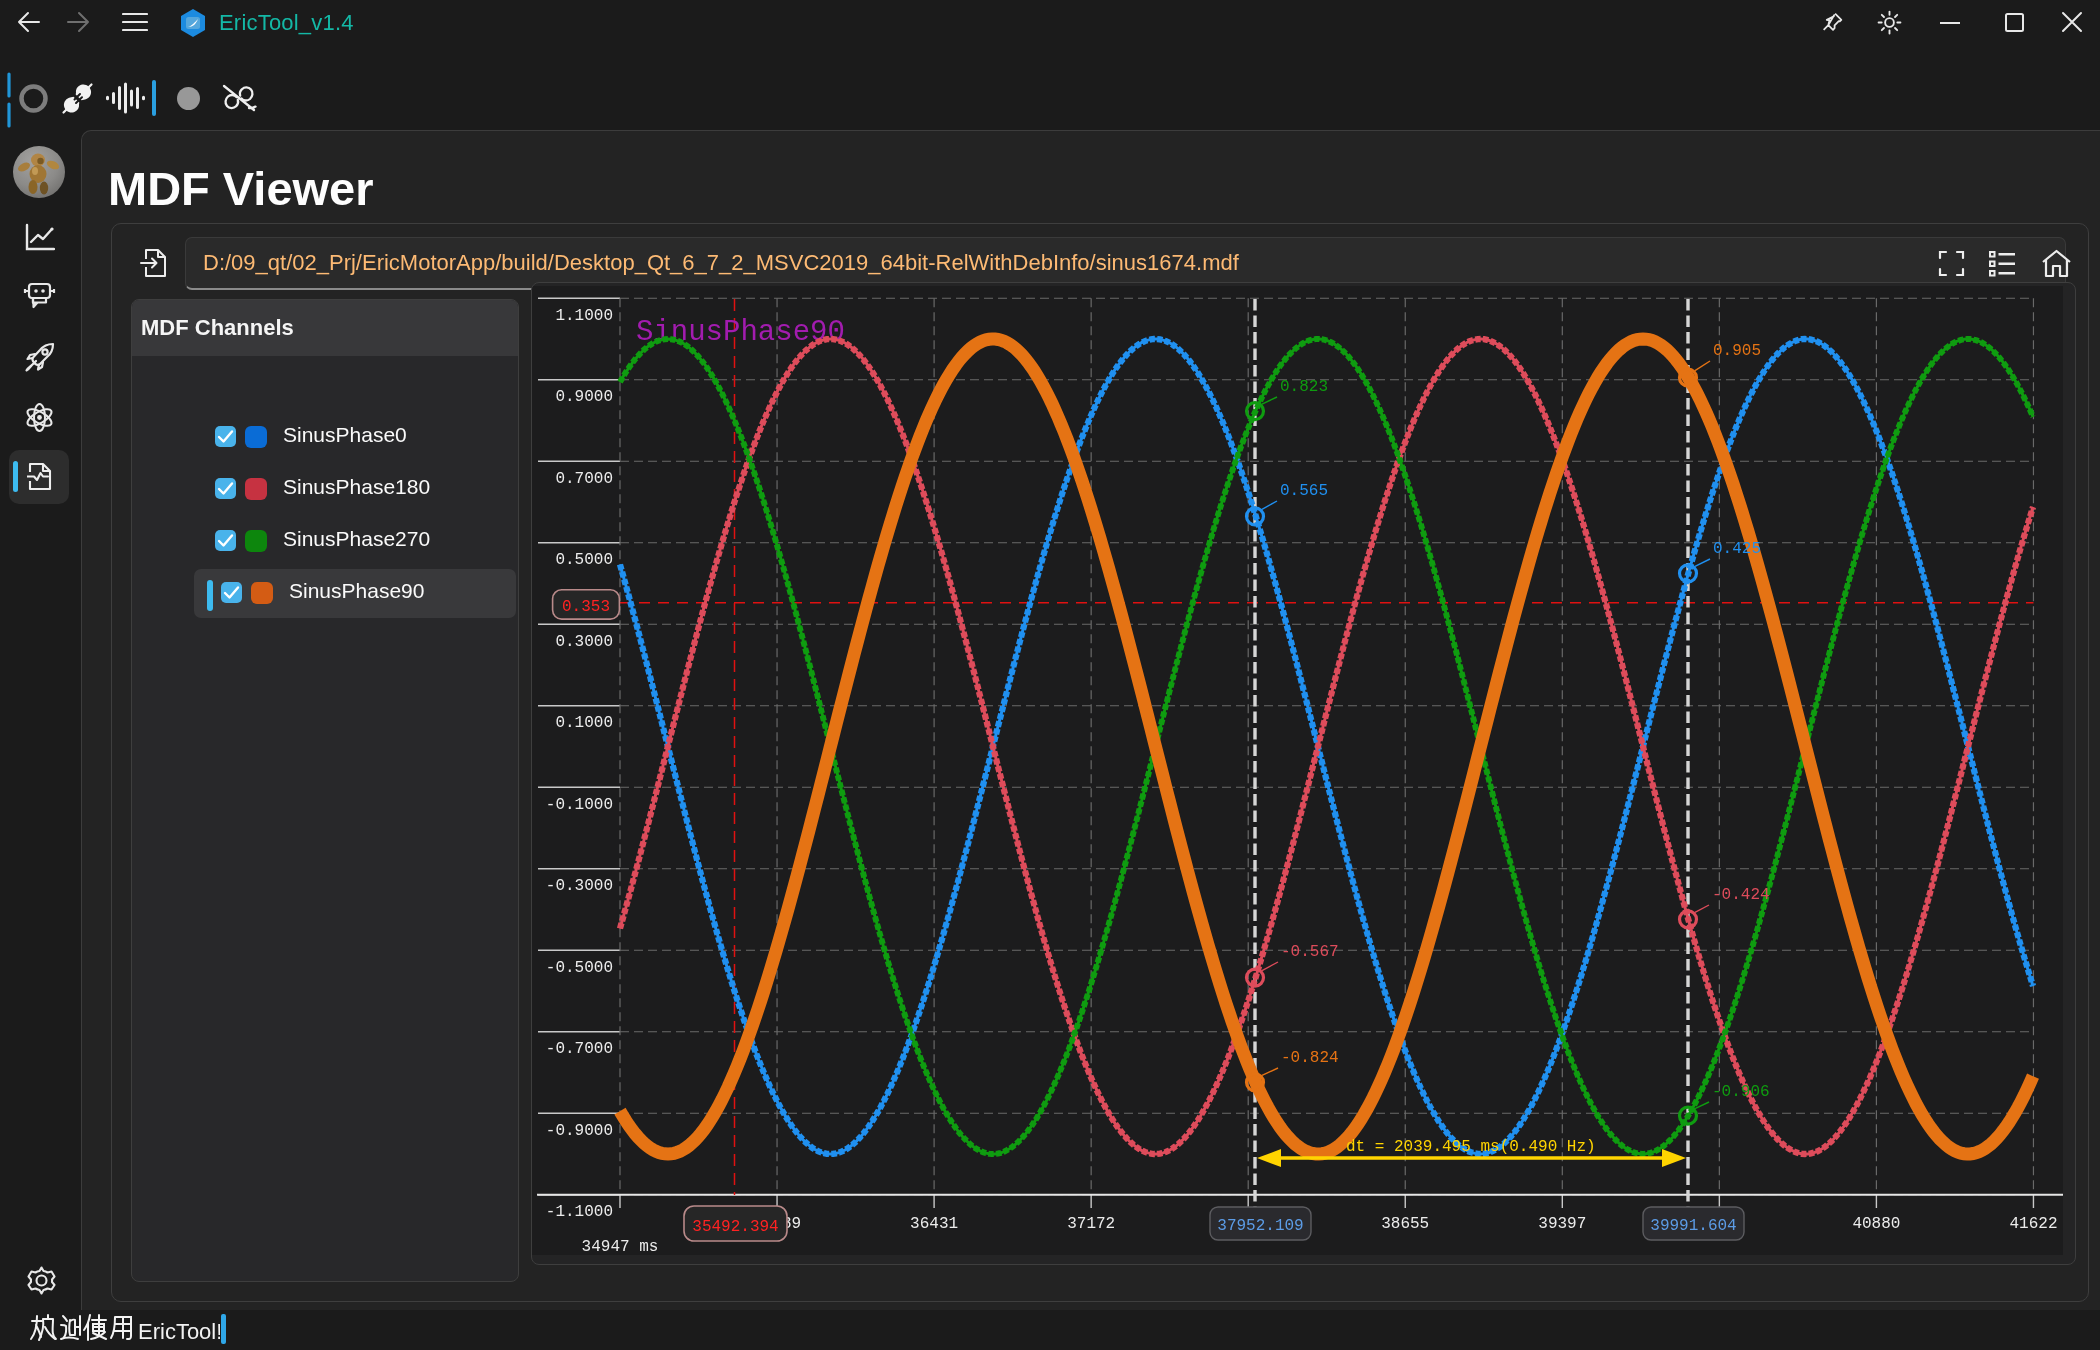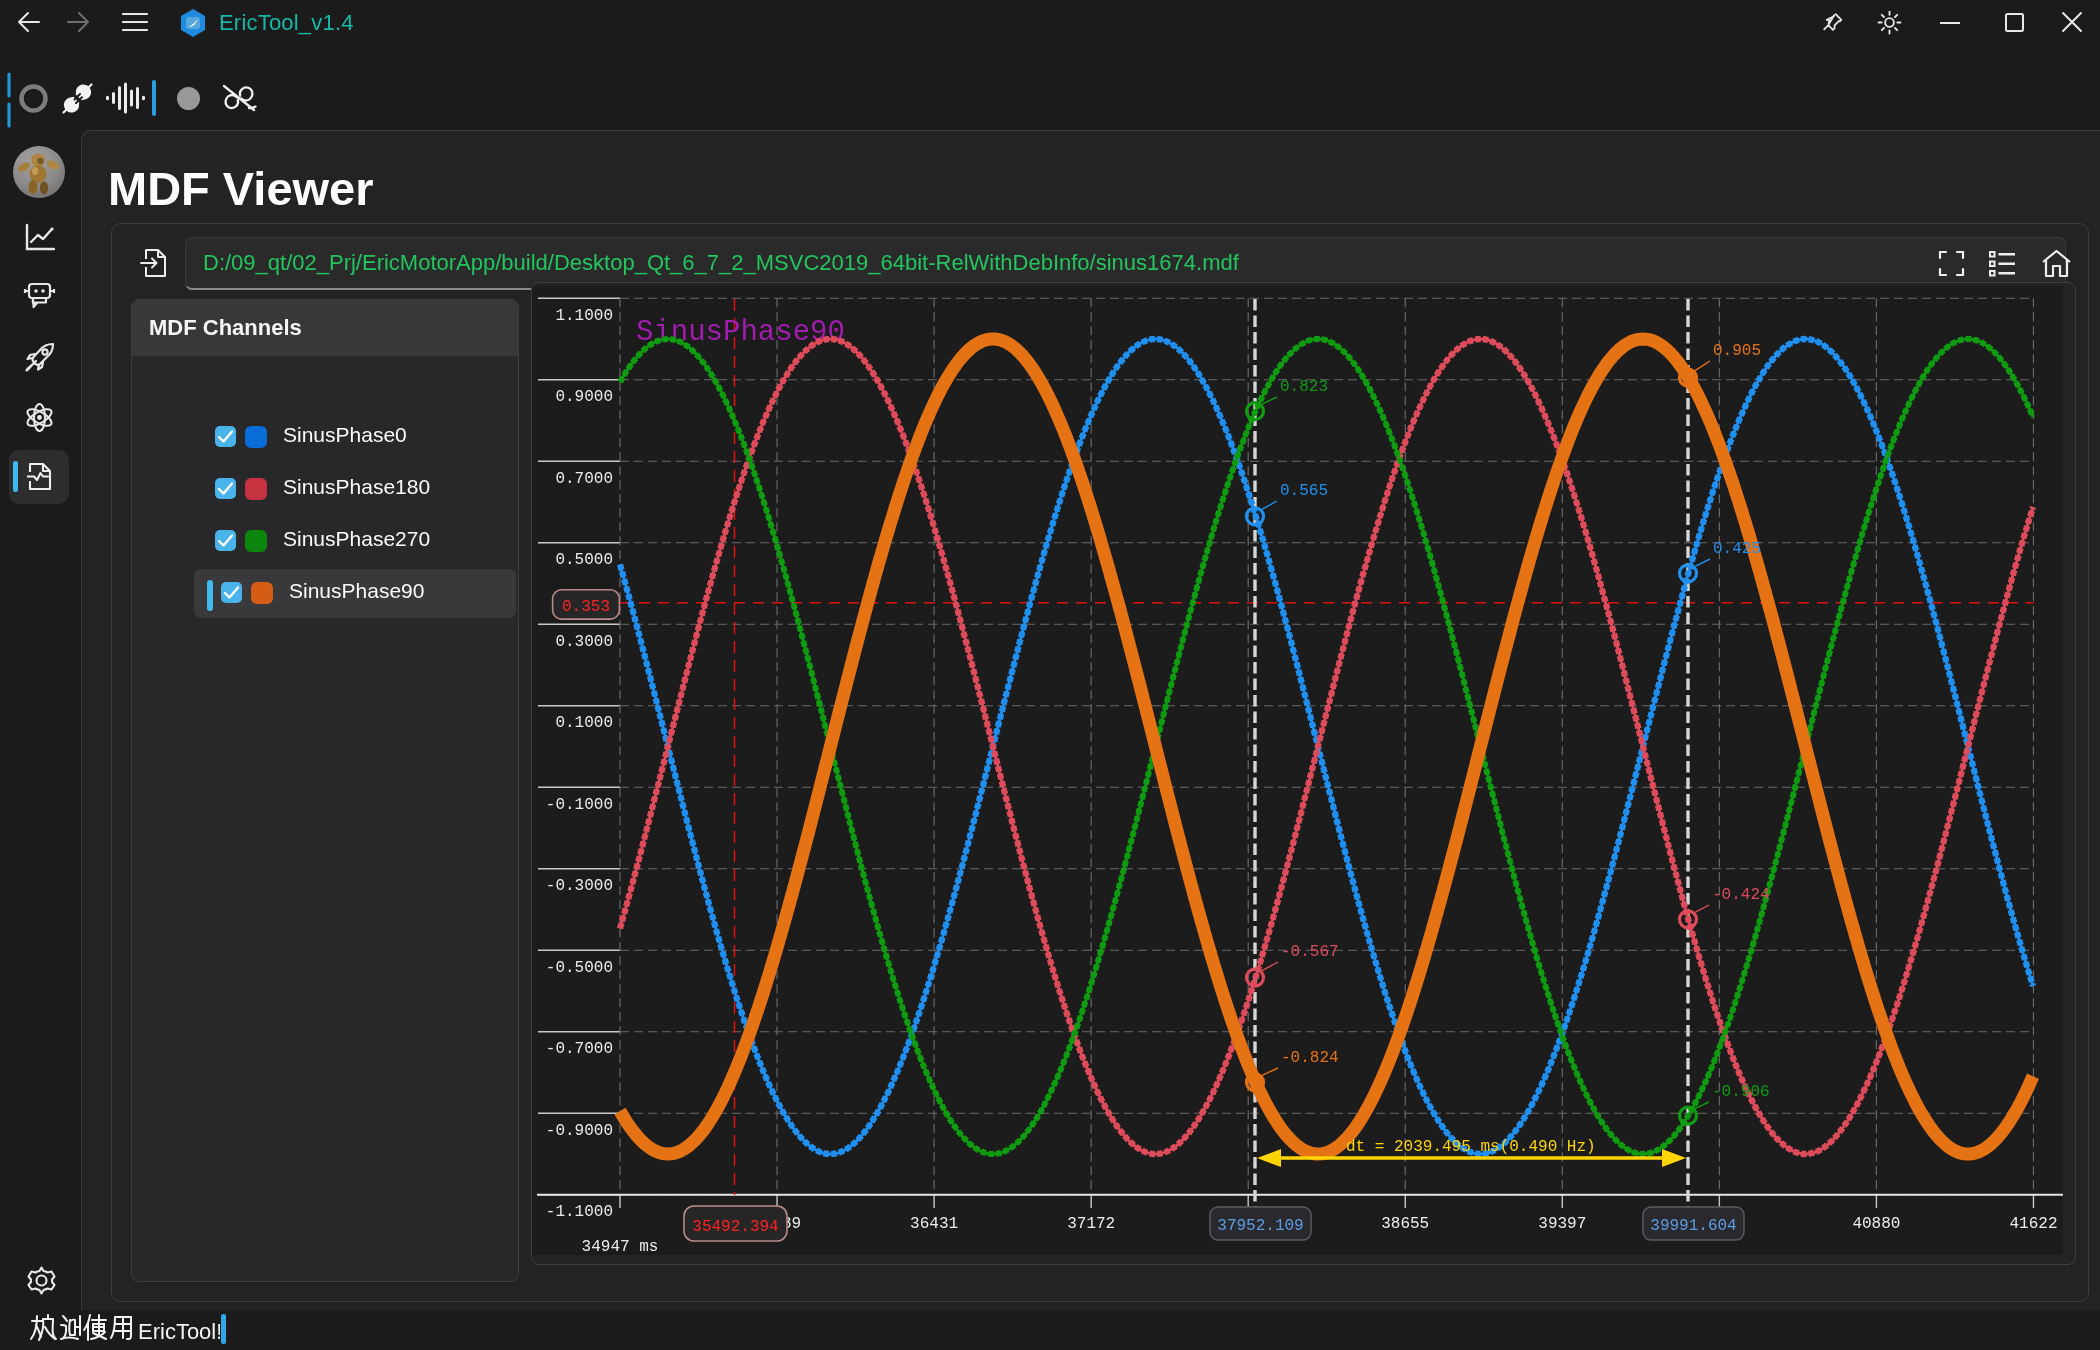--- a/index.html
+++ b/index.html
@@ -9,25 +9,25 @@
 
 #titlebar{position:absolute;left:0;top:0;width:2100px;height:46px;background:#1b1b1b}
 #apptitle{position:absolute;left:219px;top:10px;font-size:22px;color:#14b8a6;letter-spacing:0.2px}
 
 #panel{position:absolute;left:81px;top:130px;width:2019px;height:1180px;background:#232323;
  border-top:1px solid #3c3c3c;border-left:1px solid #3c3c3c;border-top-left-radius:10px}
 #h1{position:absolute;left:108px;top:161px;font-size:47px;font-weight:bold;color:#fdfdfd;letter-spacing:0px}
 #card{position:absolute;left:111px;top:223px;width:1978px;height:1079px;border:1px solid #3e3e3e;border-radius:10px}
 #pathbox{position:absolute;left:185px;top:237px;width:1881px;height:53px;background:#2a2a2a;
  border:1px solid #3a3a3a;border-bottom:2px solid #8a8a8a;border-radius:7px;
- font-size:22px;color:#22c55e;line-height:50px;padding-left:17px;white-space:nowrap;overflow:hidden}
+ font-size:22px;color:#fdba74;line-height:50px;padding-left:17px;white-space:nowrap;overflow:hidden}
 #chanpanel{position:absolute;left:131px;top:299px;width:388px;height:983px;background:#28282a;
  border:1px solid #3e3e3e;border-radius:8px;overflow:hidden}
 #chanhead{position:absolute;left:0;top:0;width:100%;height:56px;background:#38383a;
- font-size:22px;font-weight:bold;color:#f5f5f5;line-height:56px;padding-left:17px}
+ font-size:22px;font-weight:bold;color:#f5f5f5;line-height:56px;padding-left:9px}
 #chartcard{position:absolute;left:531px;top:282px;width:1545px;height:983px;background:#242425;
  border:1px solid #3e3e3e;border-radius:8px;overflow:hidden}
 .trow{position:absolute;left:0;width:100%;height:48px}
 .cb{position:absolute;top:13px;width:21px;height:21px;border-radius:5px;background:#49b3eb}
 .cb svg{position:absolute;left:2px;top:3px}
 .sw{position:absolute;top:13px;width:22px;height:22px;border-radius:6px}
 .tlabel{position:absolute;top:10px;font-size:21px;color:#fafafa}
 #hirow{position:absolute;left:62px;top:269px;width:322px;height:49px;background:#39393b;border-radius:7px}
 #hipill{position:absolute;left:13px;top:11px;width:5.5px;height:31px;border-radius:3px;background:#3dbbf0}
 

